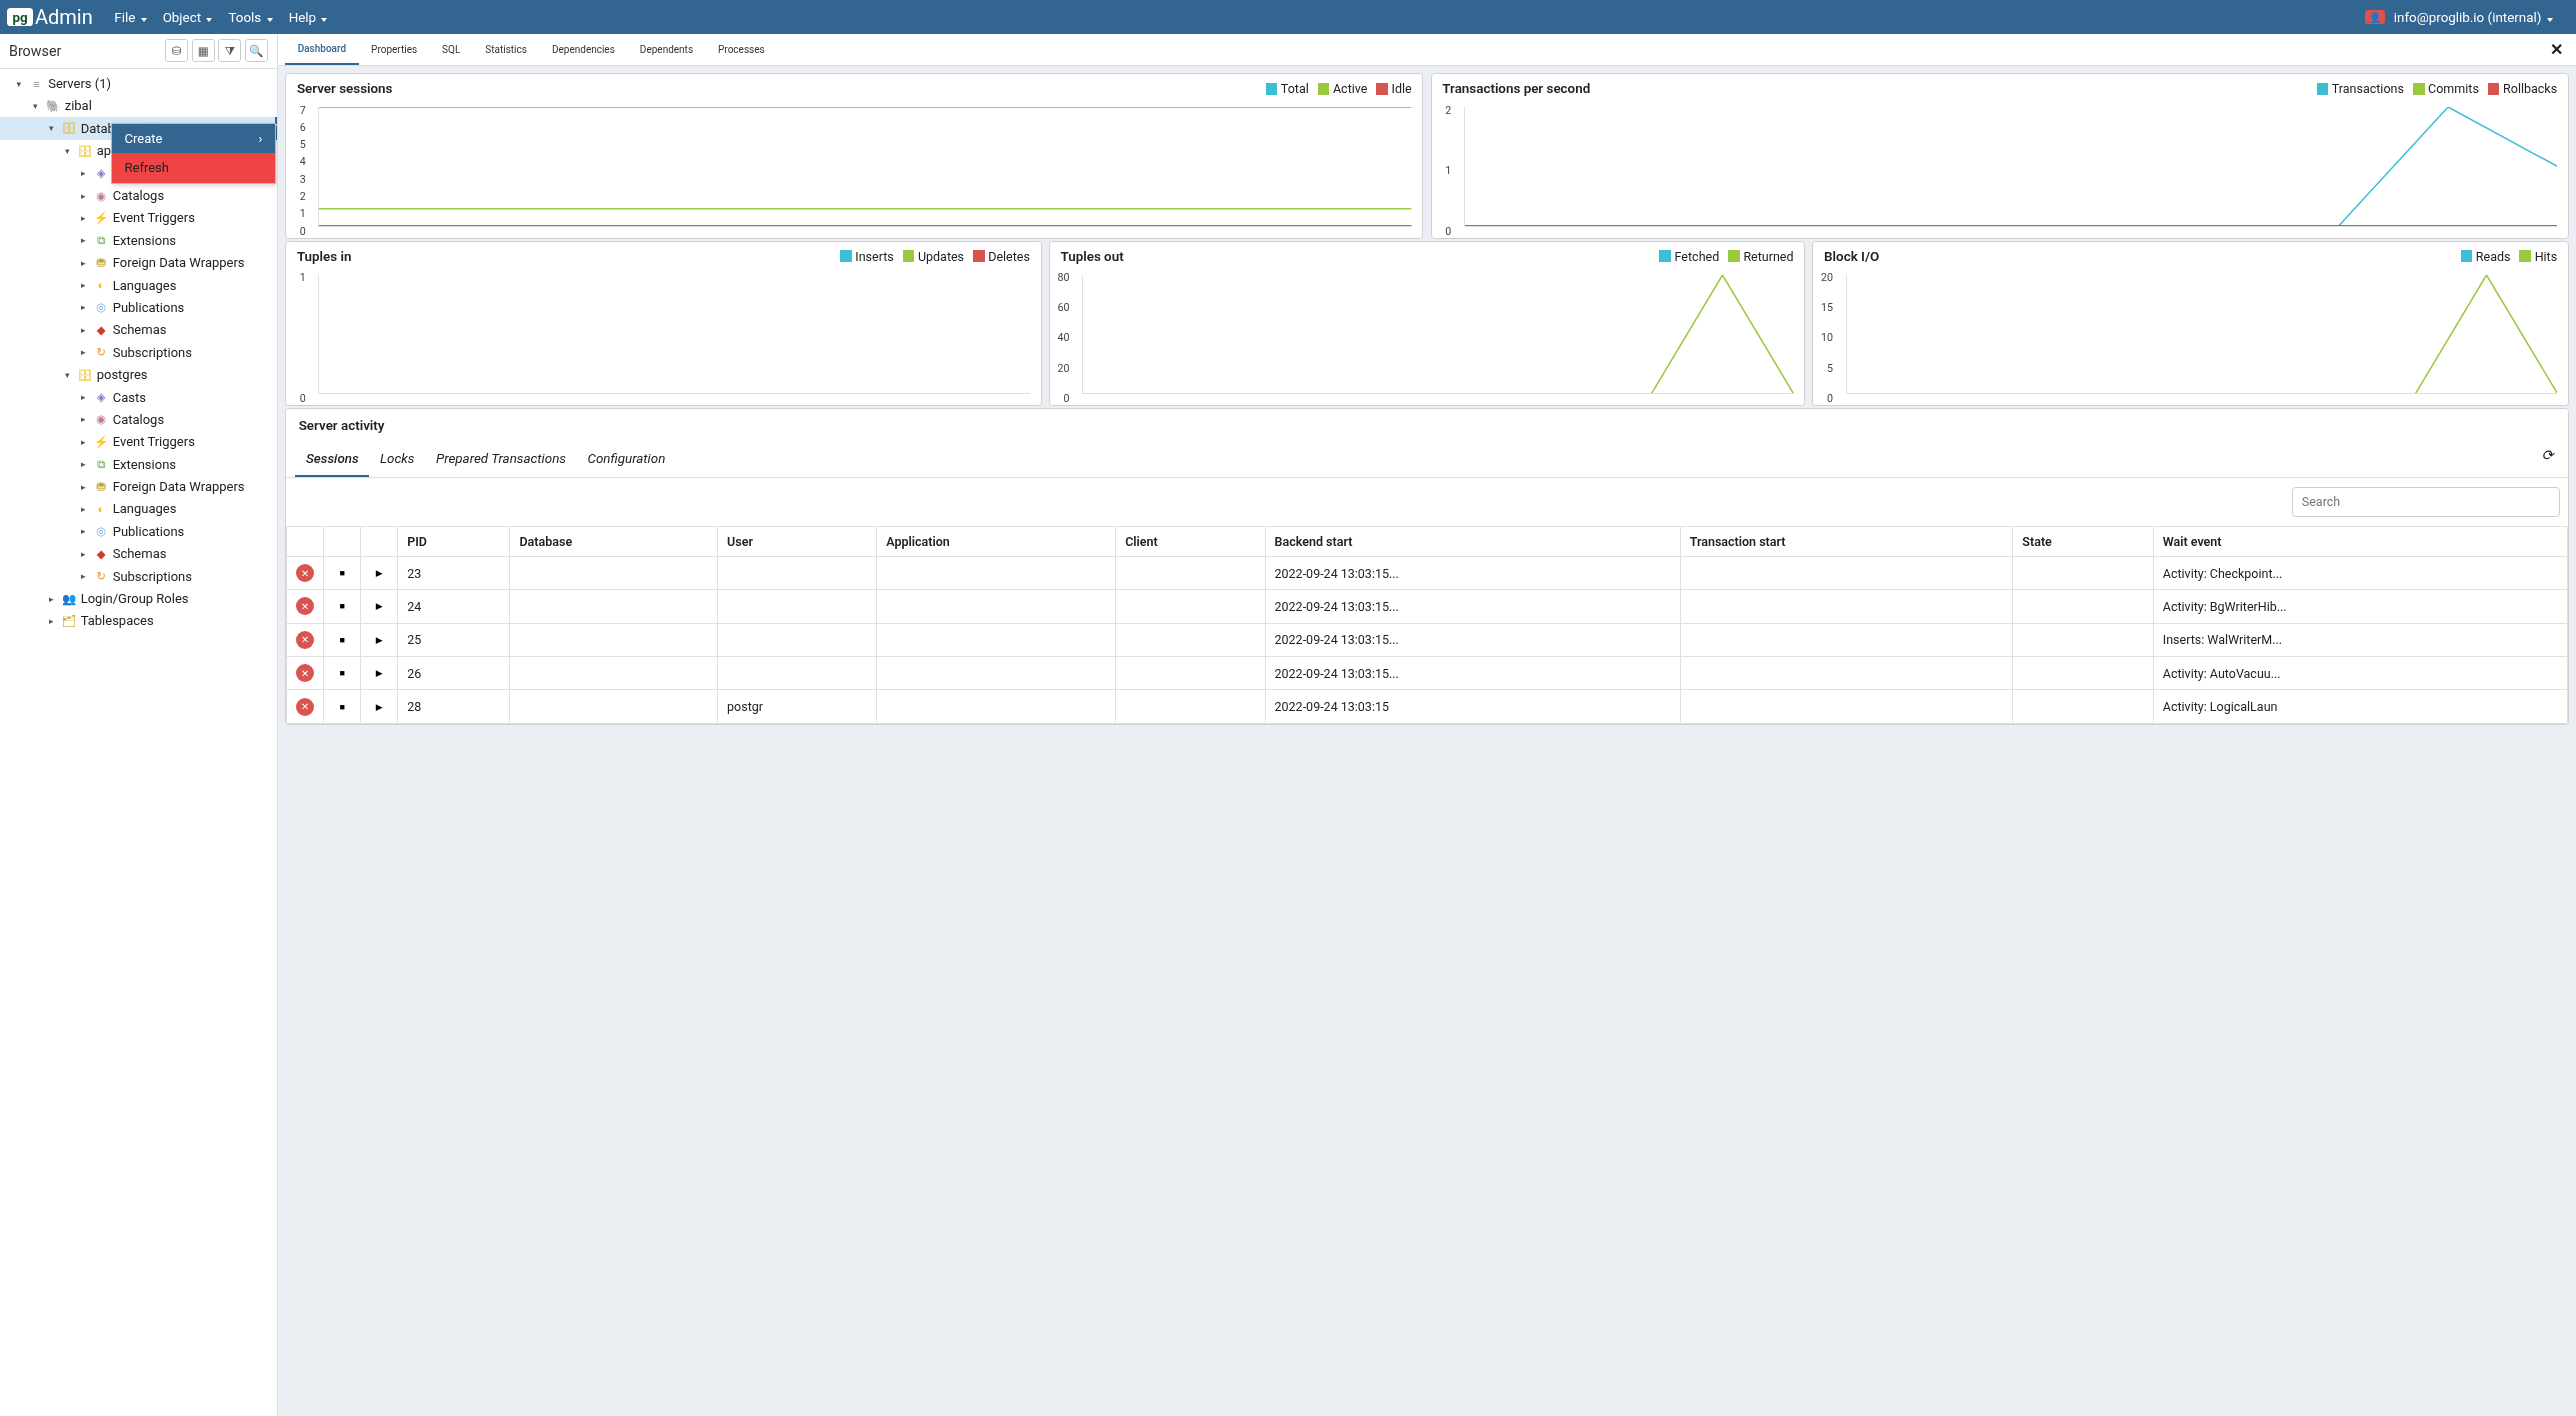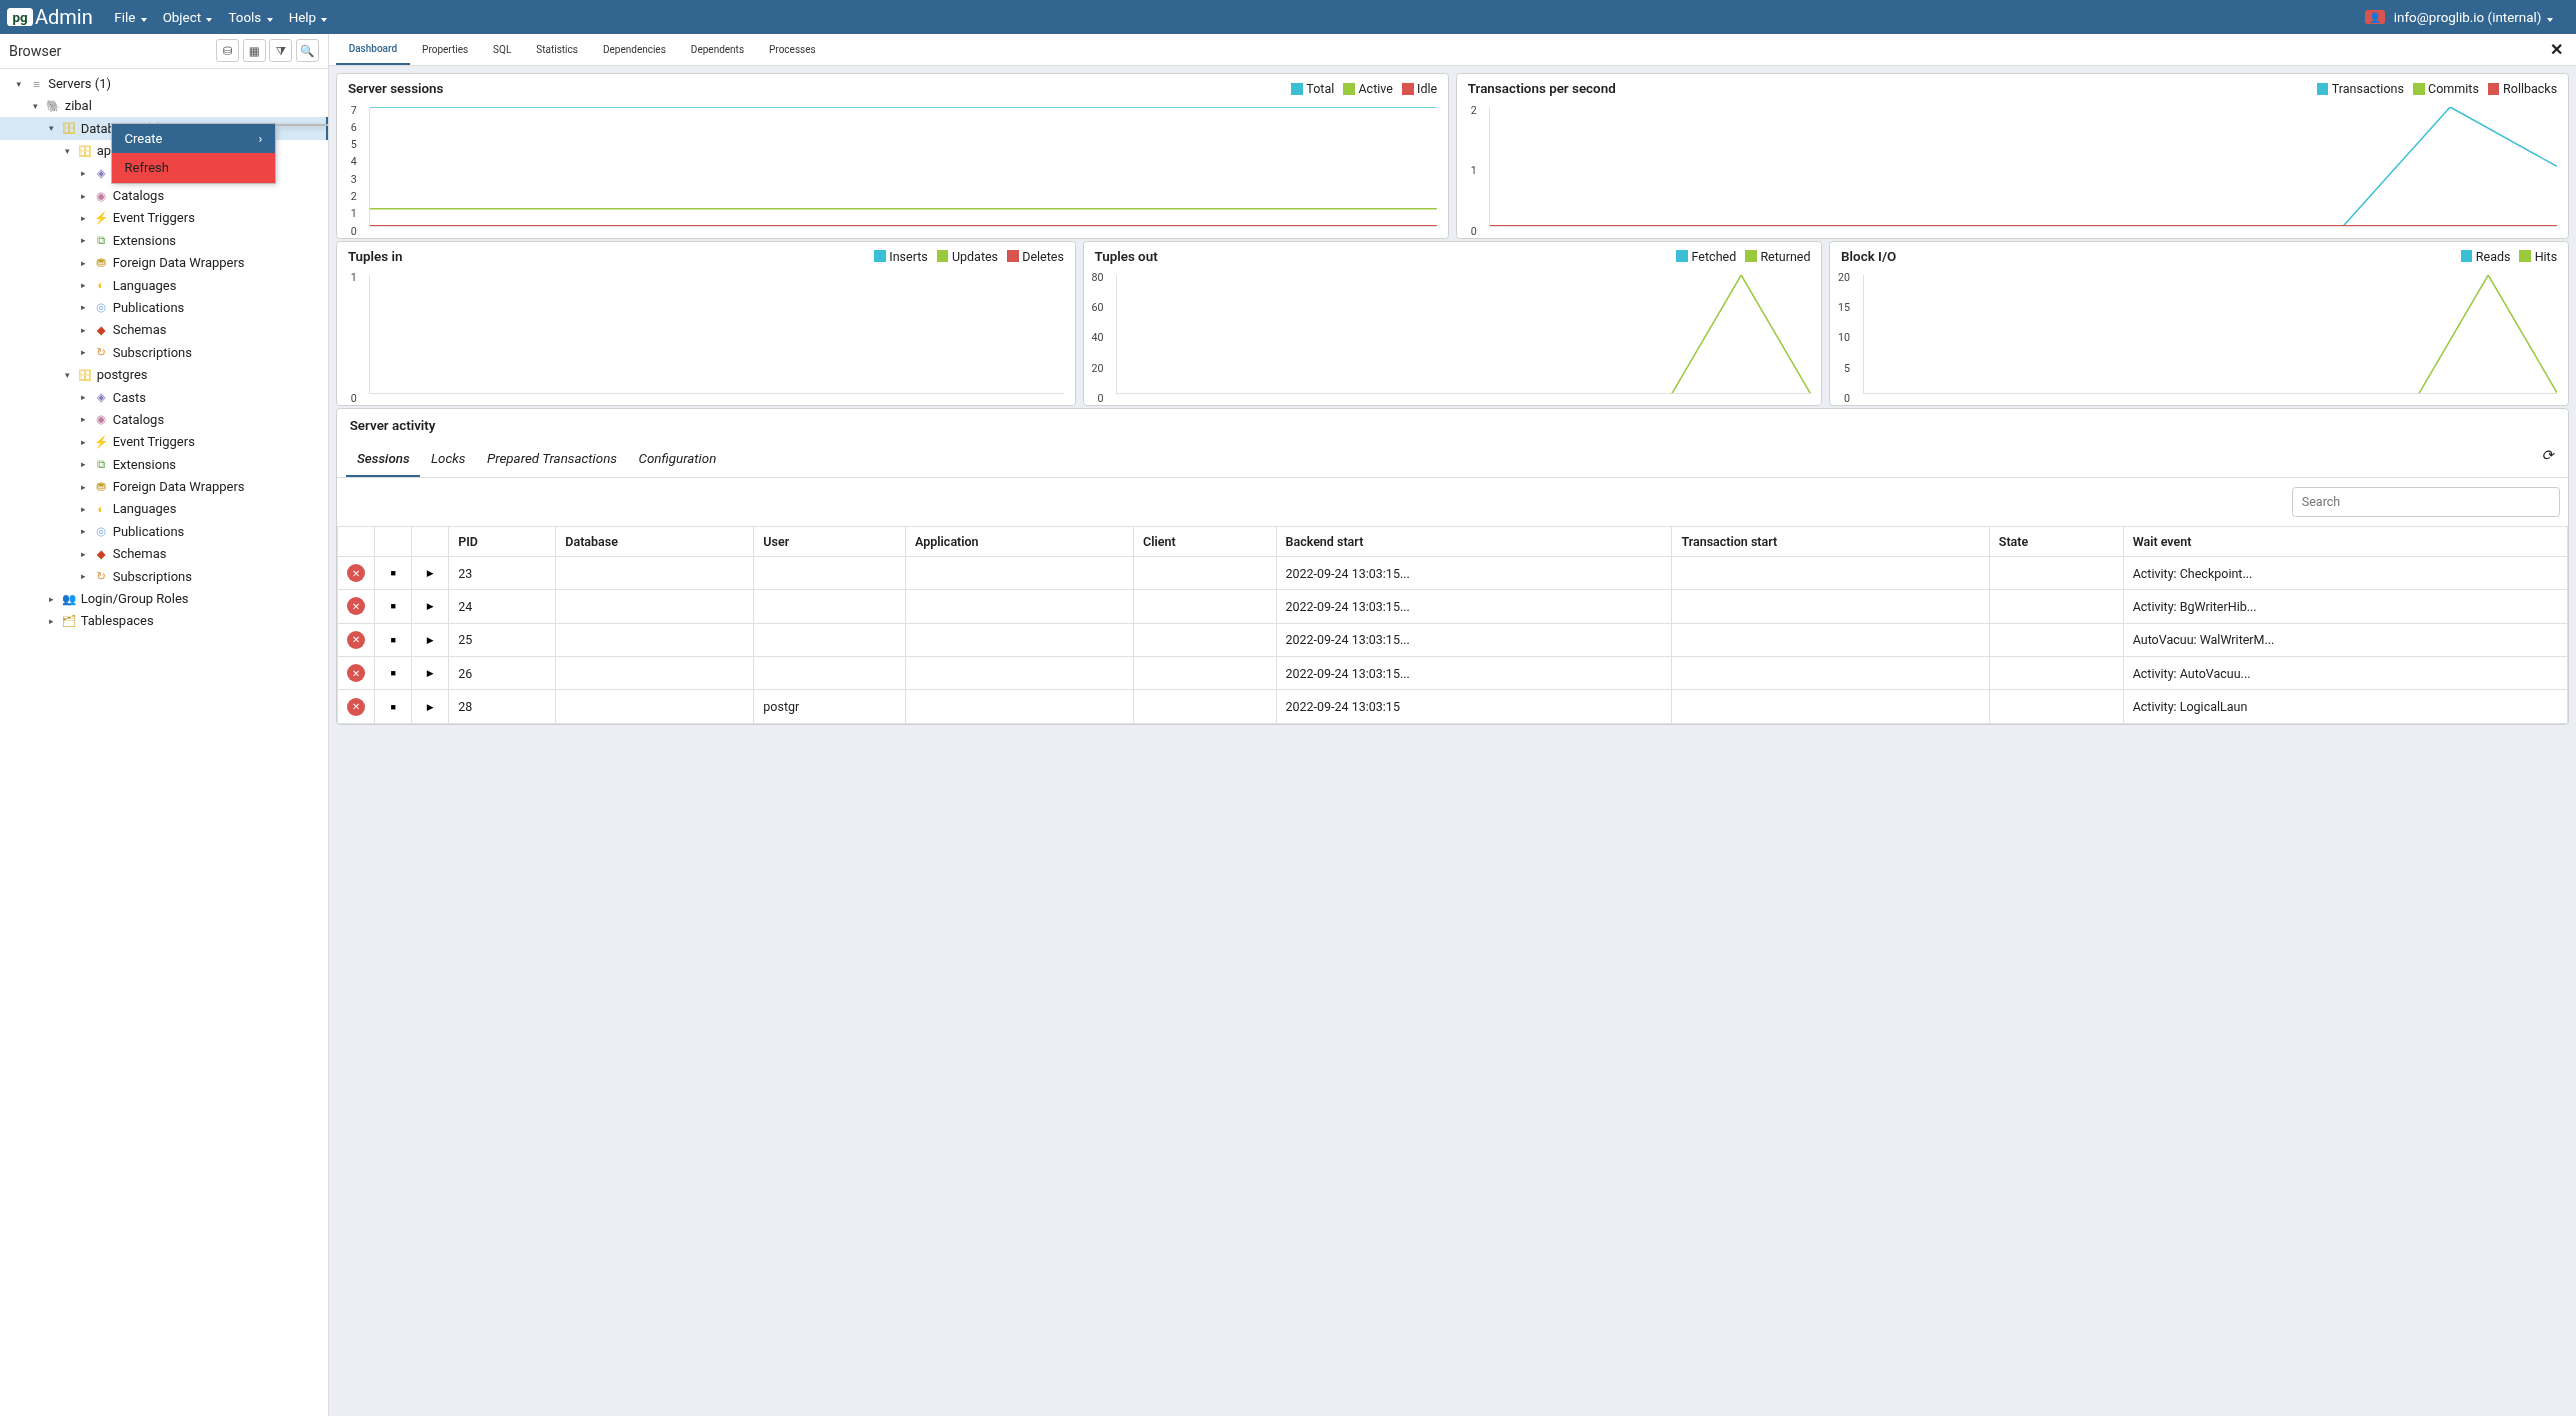--- a/index.html
+++ b/index.html
@@ -8,21 +8,21 @@
 .topbar { background: #326690; color: #fff; height: 34px; display: flex; align-items: center; padding: 0 7.2px; }
 .logo { background: #fff; color: #14532d; font-weight: bold; padding: 1.8px 5.4px; border-radius: 3.6px; font-size: 13.4px; margin-right: 1.8px; }
 .logo-text { font-weight: 400; font-size: 20px; margin-right: 21.5px; }
 .menu-item { margin-right: 16px; cursor: pointer; font-size: 13.4px; display: flex; align-items: center; gap: 3.6px; }
 .spacer { flex: 1; }
 .user-badge { background: #d9534f; padding: 1.8px 3.6px; border-radius: 2.7px; margin-right: 5.4px; font-size: 9.8px; }
 .chevron-down::after { content: ""; display: inline-block; border-left: 3.6px solid transparent; border-right: 3.6px solid transparent; border-top: 4.5px solid currentColor; margin-left: 1.8px; }
 
 .main-layout { display: flex; height: calc(100vh - 34px); }
 
-.sidebar { width: 329px; border-right: 0.9px solid #ddd; display: flex; flex-direction: column; }
+.sidebar { width: 278px; border-right: 0.9px solid #ddd; display: flex; flex-direction: column; }
 .browser-header { display: flex; align-items: center; padding: 5.4px 9px; border-bottom: 0.9px solid #ddd; }
 .browser-title { flex: 1; font-size: 14.3px; color: #333; }
 .browser-tool { width: 23px; height: 23px; border: 0.9px solid #ccc; border-radius: 2.7px; display: flex; align-items: center; justify-content: center; margin-left: 3.6px; cursor: pointer; font-size: 11.6px; color: #555; }
 
 .tree { flex: 1; overflow: auto; padding: 3.6px 0; position: relative; }
 .tree-row { display: flex; align-items: center; height: 22.4px; cursor: pointer; white-space: nowrap; }
 .tree-row.selected { background: #d6e7f5; border-right: 2.7px solid #326690; }
 .tree-toggle { width: 12.5px; text-align: center; font-size: 9px; color: #555; }
 .tree-icon { width: 16px; text-align: center; margin: 0 3.6px; font-size: 11.6px; }
 .tree-label { font-size: 13px; }
@@ -512,21 +512,21 @@
     <td class="narrow"><span class="row-btn btn-stop">■</span></td>
     <td class="narrow"><span class="row-btn btn-play">▶</span></td>
     <td>25</td>
     <td></td>
     <td></td>
     <td></td>
     <td></td>
     <td>2022-09-24 13:03:15...</td>
     <td></td>
     <td></td>
-    <td>AutoVacuu: WalWriterM...</td>
+    <td>Inserts: WalWriterM...</td>
               </tr>
               <tr>
     <td class="narrow"><span class="row-btn btn-cancel">✕</span></td>
     <td class="narrow"><span class="row-btn btn-stop">■</span></td>
     <td class="narrow"><span class="row-btn btn-play">▶</span></td>
     <td>26</td>
     <td></td>
     <td></td>
     <td></td>
     <td></td>

